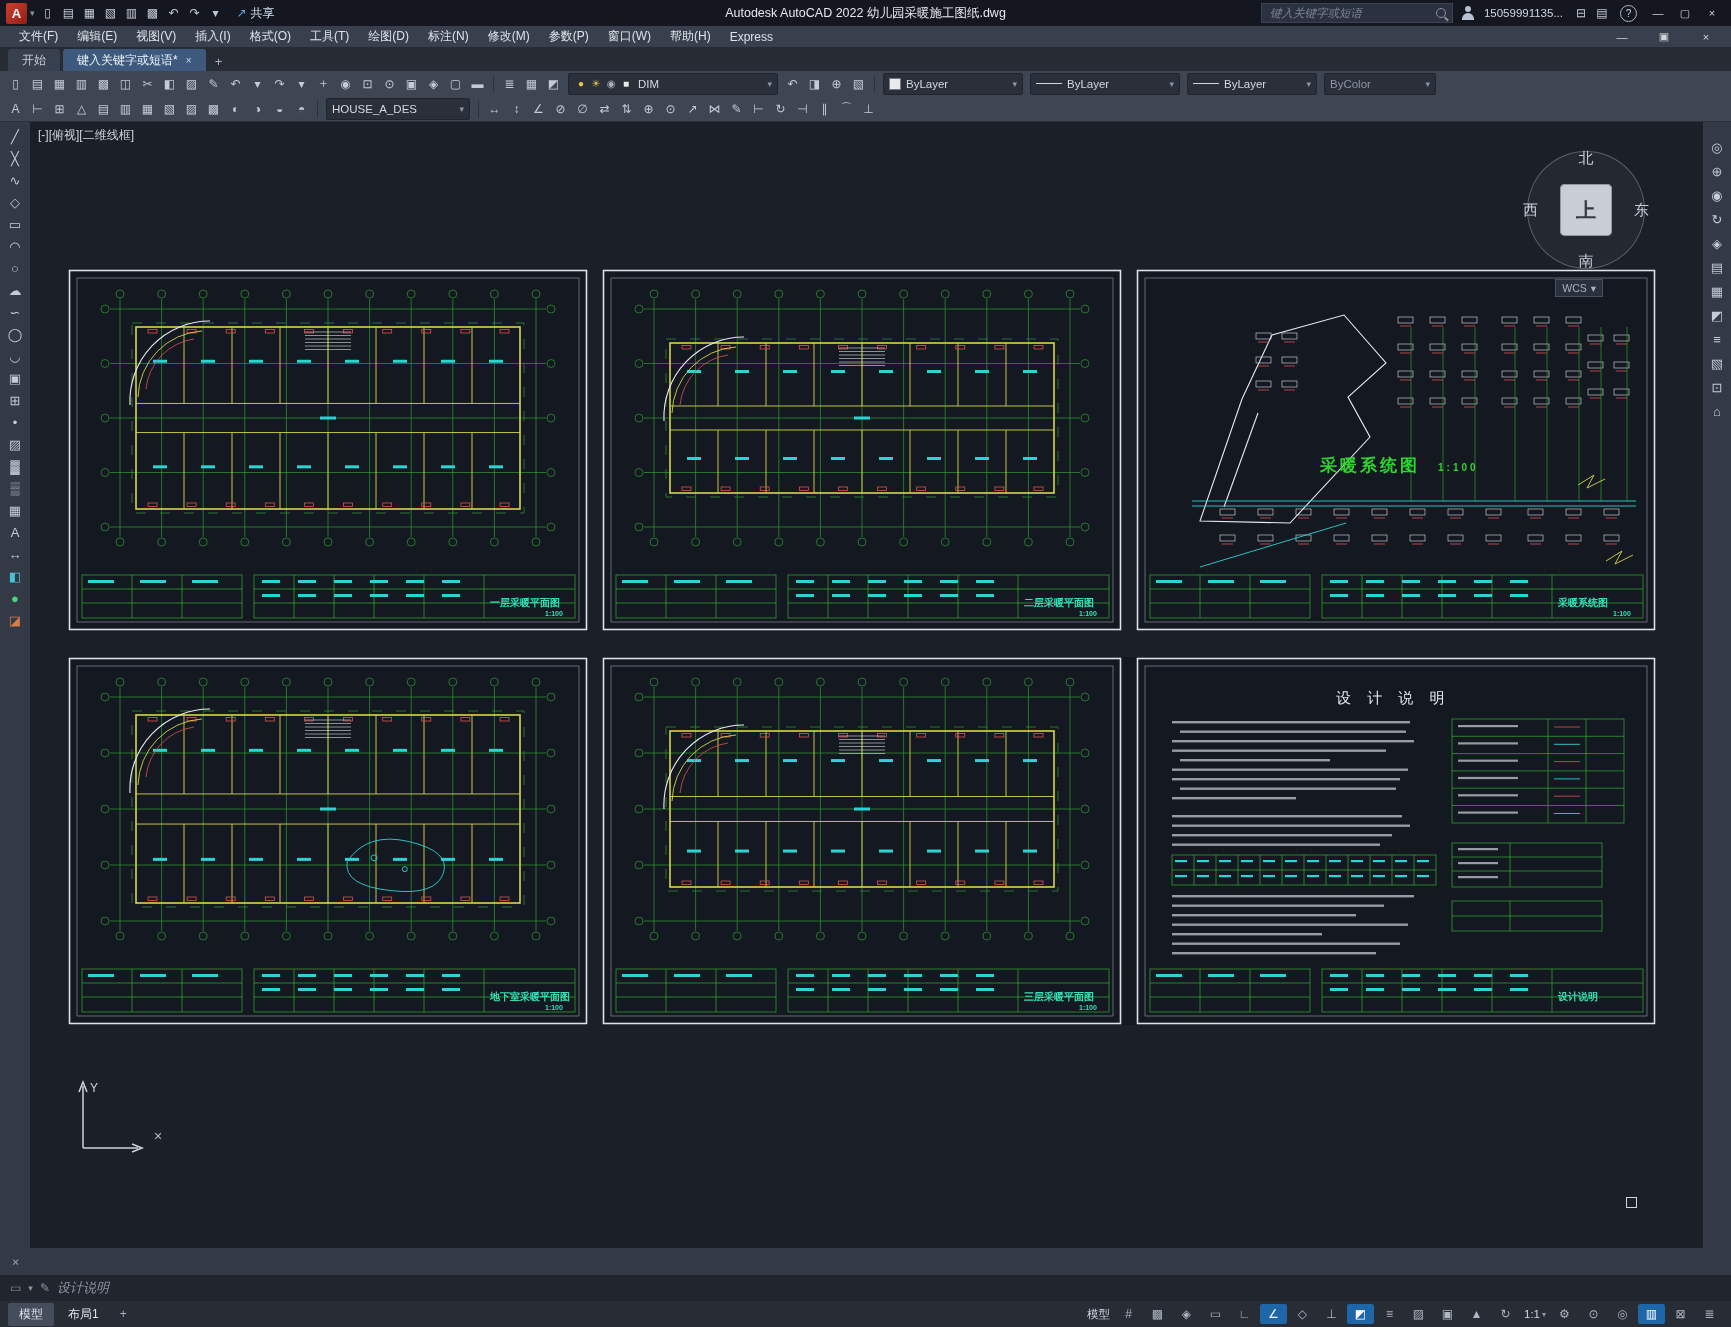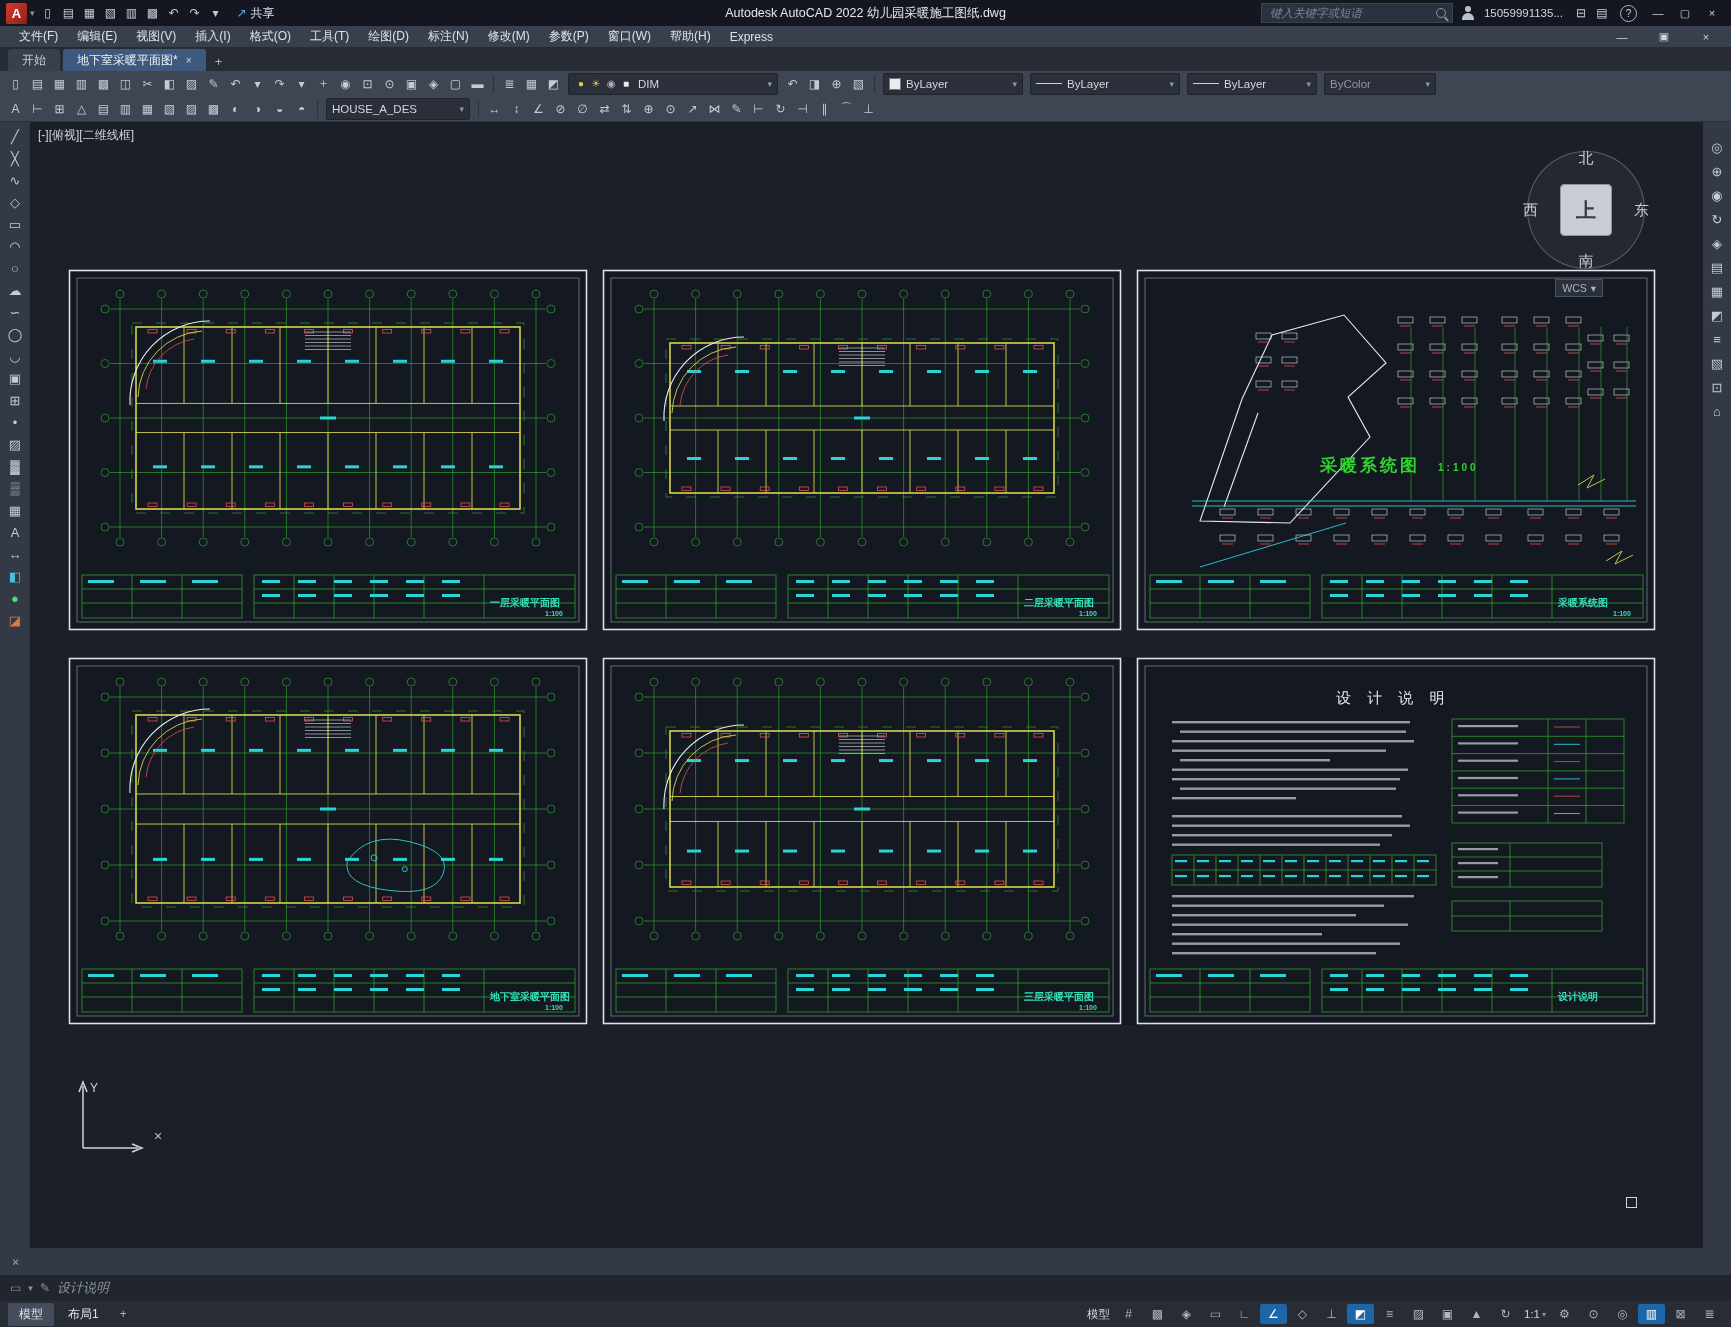--- a/index.html
+++ b/index.html
@@ -173,21 +173,21 @@
         <span class="win-icon">▣</span>
         <span class="win-icon">×</span>
       </span>
   </div>
 
   <div class="tabrow">
     <div class="tab">
       <span>开始</span>
     </div>
     <div class="tab active">
-      <span>地下室采暖平面图*</span>
+      <span>键入关键字或短语*</span>
       <span class="x">×</span>
     </div>
     <div class="addtab">+</div>
   </div>
 
   <div class="tb" style="top:71px">
     <span id="tb1a" class="grp">
         <span class="tb-icon">▯</span>
         <span class="tb-icon">▤</span>
         <span class="tb-icon">▦</span>

